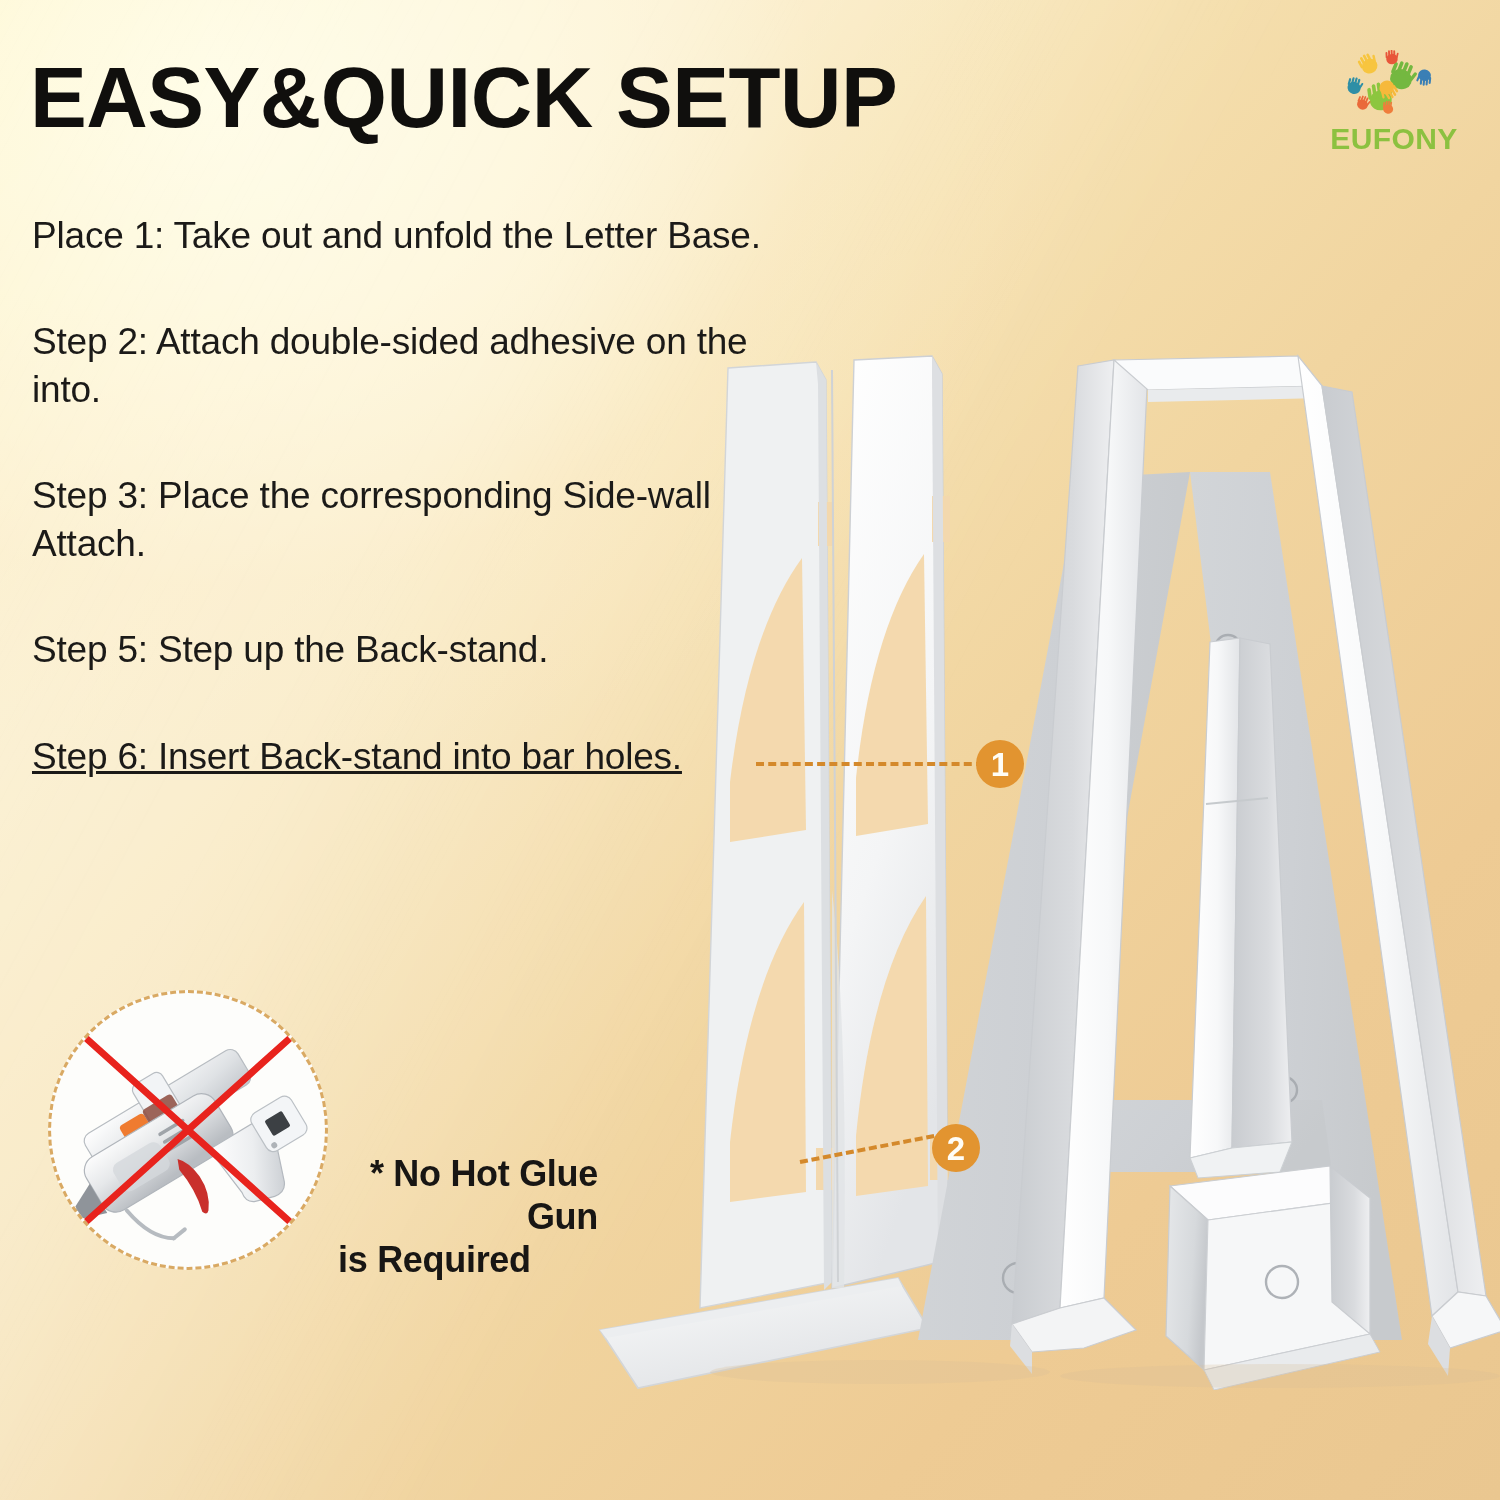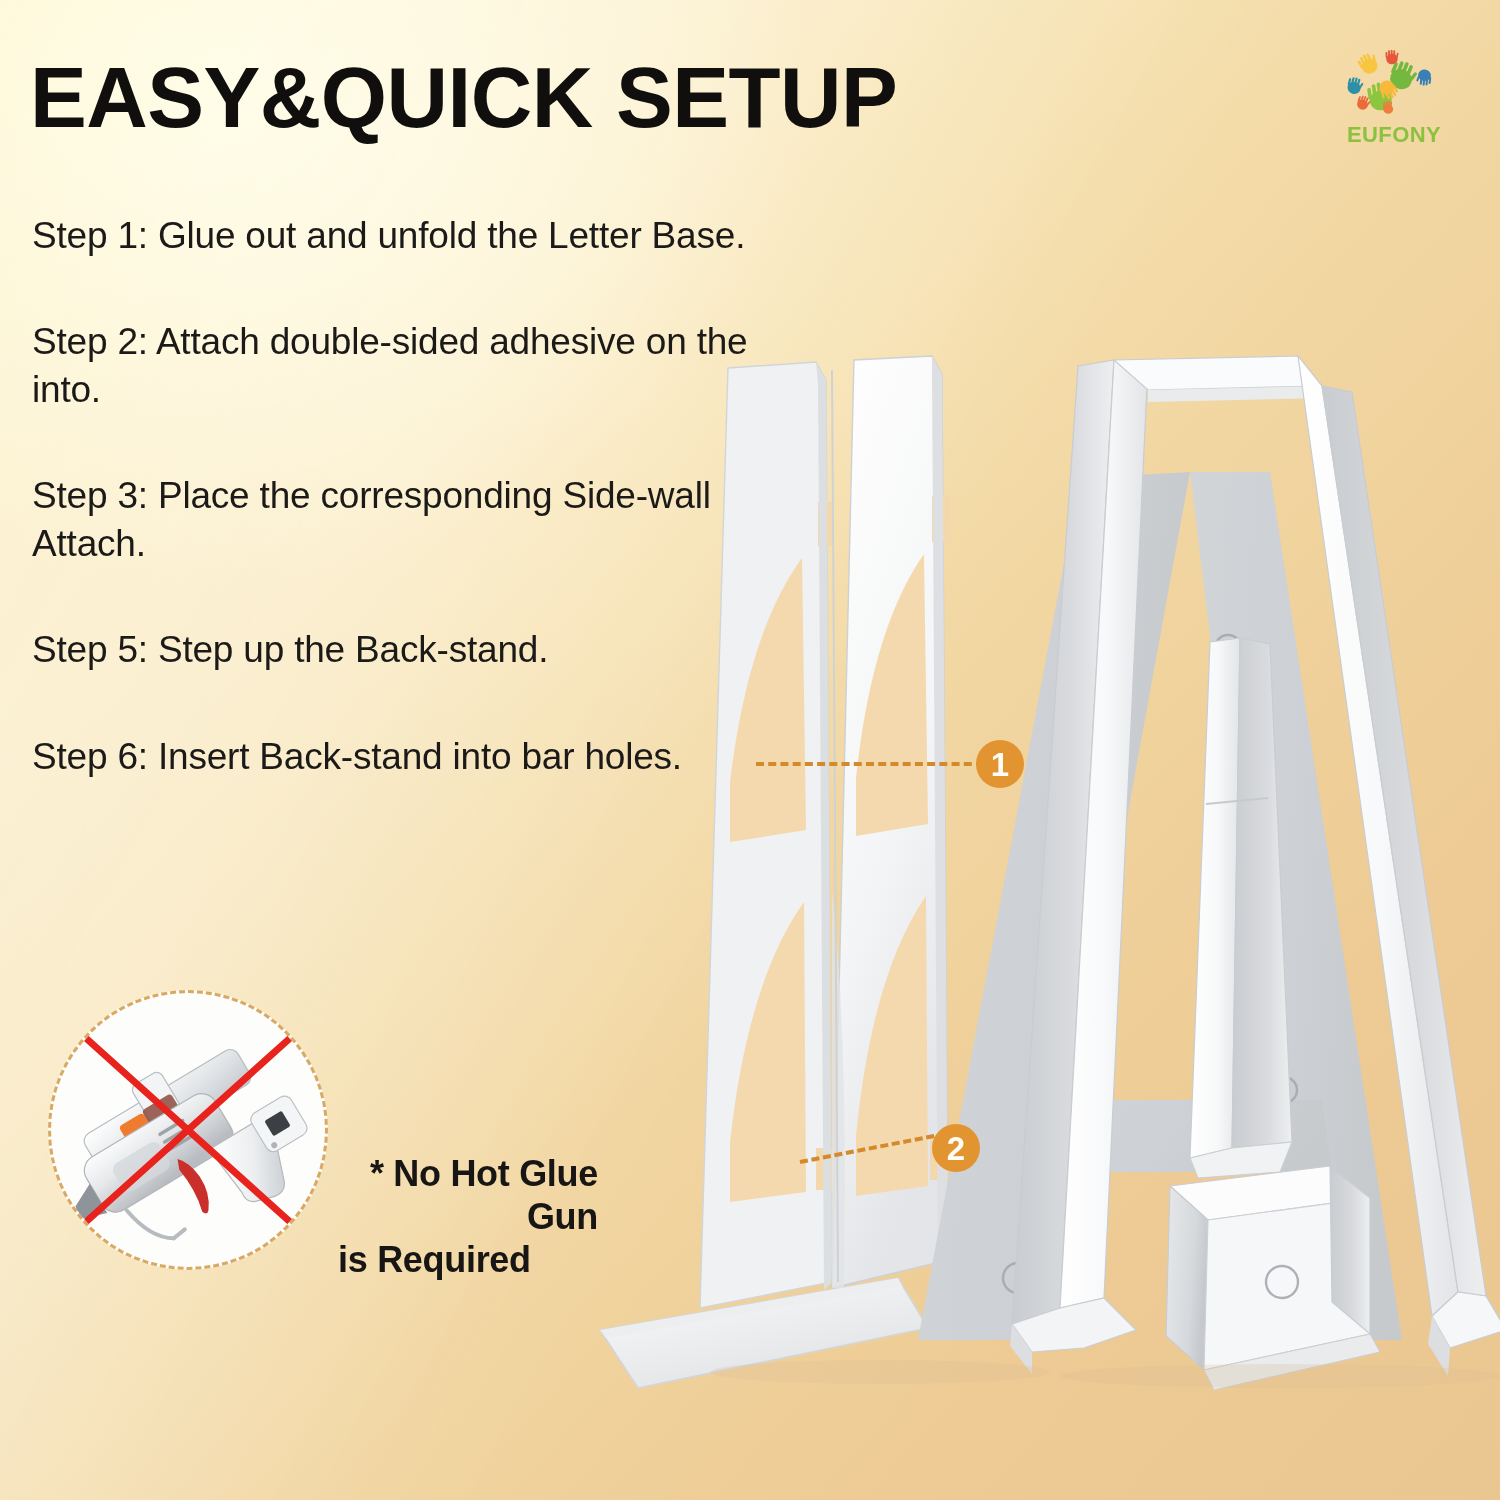--- a/index.html
+++ b/index.html
@@ -48,35 +48,35 @@
 
   #logo {
     position: absolute;
     right: 42px; top: 50px;
     width: 128px; height: 104px;
   }
   #logo-mark { position: absolute; left: 8px; top: 0; width: 112px; height: 74px; }
   #logo-word {
     position: absolute; left: 0; top: 72px; width: 128px;
     text-align: center;
-    font-size: 22px; font-weight: 700; letter-spacing: 0.4px;
+    font-size: 30px; font-weight: 700; letter-spacing: 0.4px;
     color: #8cc140;
   }
 
   
   #steps { position: absolute; left: 32px; top: 212px; width: 740px; }
   .step {
     font-size: 37px;
     line-height: 1.30;
     color: #1b1a18;
     font-weight: 400;
     margin-bottom: 58px;
     letter-spacing: -0.2px;
   }
-  .step:last-child { margin-bottom: 0; }
+  .step:last-child { margin-bottom: 0; text-decoration: underline; }
 
   
   #noglue { position: absolute; left: 38px; top: 988px; width: 560px; height: 300px; }
 
   #glue-circle {
     position: absolute; left: 10px; top: 2px;
     width: 280px; height: 280px;
     border-radius: 50%;
     background: #fdfdfb;
     border: 3px dashed #d9a963;
@@ -221,21 +221,21 @@
         <rect x="-1" y="0" width="3.6" height="12" rx="1.8"></rect>
         <rect x="4" y="-3" width="3.6" height="15" rx="1.8"></rect>
         <rect x="9" y="-4" width="3.6" height="16" rx="1.8"></rect>
         <rect x="14" y="-3" width="3.6" height="15" rx="1.8"></rect>
       </g>
     </svg>
     <div id="logo-word">EUFONY</div>
   </div>
 
   <div id="steps">
-    <div class="step">Step 1: Glue out and unfold the Letter Base.</div>
+    <div class="step">Place 1: Take out and unfold the Letter Base.</div>
     <div class="step">Step 2: Attach double-sided adhesive on the into.</div>
     <div class="step">Step 3: Place the corresponding Side-wall Attach.</div>
     <div class="step">Step 5: Step up the Back-stand.</div>
     <div class="step">Step 6: Insert Back-stand into bar holes.</div>
   </div>
 
   <div id="noglue">
     <div id="glue-circle">
 
       <svg id="gluegun" viewBox="0 0 246 238">

